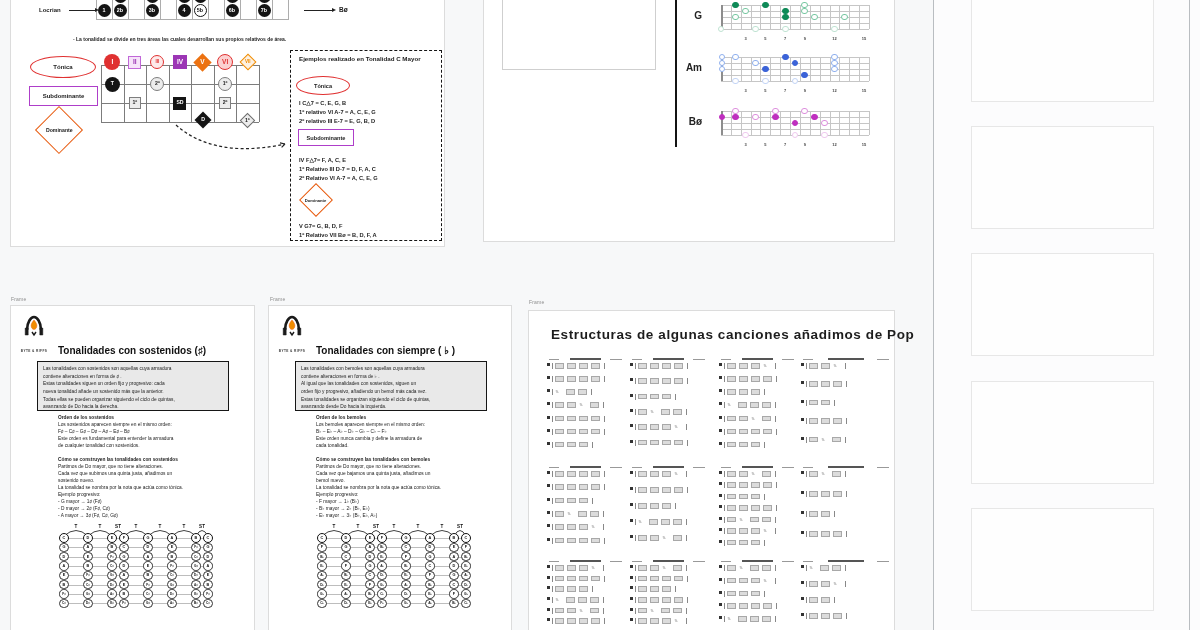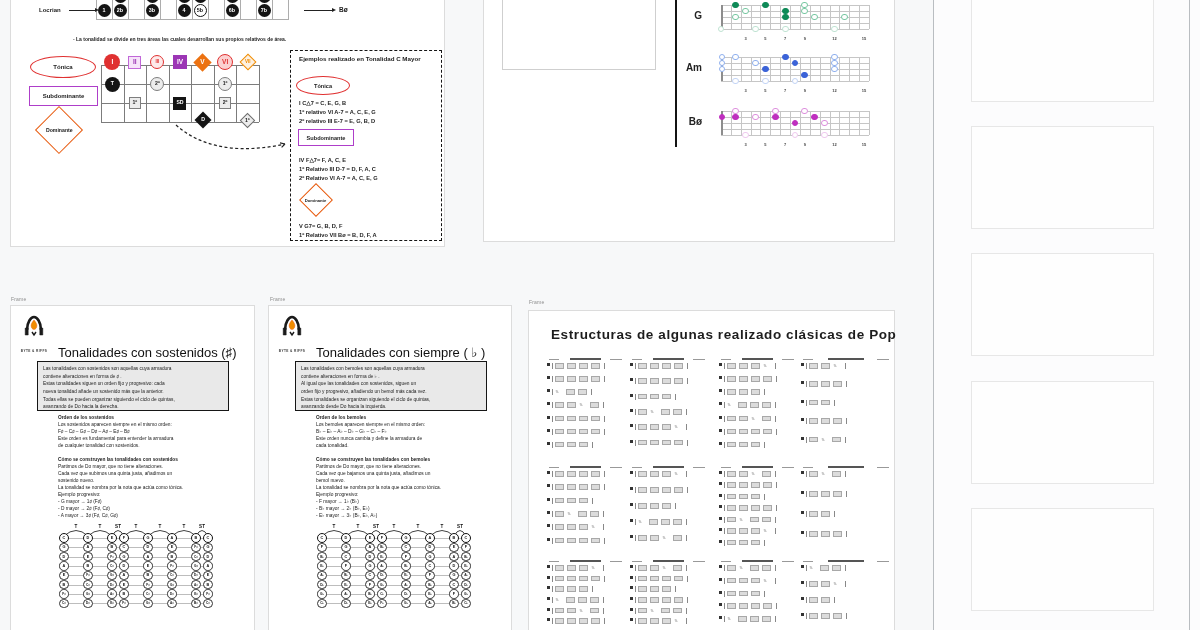--- a/index.html
+++ b/index.html
@@ -42,21 +42,21 @@
   .mat-circ{position:absolute;background:#fff;border-radius:50%;box-sizing:border-box;
             display:flex;align-items:center;justify-content:center;color:#111}
   .fb-line{position:absolute;background:#c6c6c6}
   .fretnum{position:absolute;font-size:4px;font-weight:bold;color:#444;transform:translateX(-50%)}
   .chord-label{position:absolute;font-size:10px;font-weight:bold;color:#222;text-align:right;width:30px}
   .card{position:absolute;background:#fefefe;border:1px solid #e7e7e7;box-sizing:border-box}
   .popbox{position:absolute;background:#dcdcdc;border:.5px solid #a8a8a8;box-sizing:border-box}
   .popbar{position:absolute;background:#8a8a8a}
   .poppct{position:absolute;font-size:4px;color:#777}
   .brand{position:absolute;font-size:3.2px;font-weight:bold;letter-spacing:.4px;color:#3d3d3d}
-  .title-sm{position:absolute;font-size:13px;font-weight:normal;color:#111}
+  .title-sm{position:absolute;font-size:10px;font-weight:bold;color:#111}
 </style>
 </head>
 <body>
 
 <div class="frame noTop" id="frameA" style="left:10px;top:0;width:435px;height:247px;">
     <div class="vline" style="left: 85px; top: 0px; width: 1px; height: 18.5px; background: rgb(173, 173, 173);"></div>
     <div class="vline" style="left: 101px; top: 0px; width: 1px; height: 18.5px; background: rgb(173, 173, 173);"></div>
     <div class="vline" style="left: 117px; top: 0px; width: 1px; height: 18.5px; background: rgb(173, 173, 173);"></div>
     <div class="vline" style="left: 133px; top: 0px; width: 1px; height: 18.5px; background: rgb(173, 173, 173);"></div>
     <div class="vline" style="left: 149px; top: 0px; width: 1px; height: 18.5px; background: rgb(173, 173, 173);"></div>
@@ -538,21 +538,21 @@
     <div class="mat-circ" style="left: 96.3px; top: 292.75px; width: 9.4px; height: 9.4px; border: 0.8px solid rgb(51, 51, 51); font-size: 3.1px; font-weight: 600;">E♭</div>
     <div class="mat-circ" style="left: 108.3px; top: 292.75px; width: 9.4px; height: 9.4px; border: 0.8px solid rgb(51, 51, 51); font-size: 3.1px; font-weight: 600;">F♭</div>
     <div class="mat-circ" style="left: 132.3px; top: 292.75px; width: 9.4px; height: 9.4px; border: 0.8px solid rgb(51, 51, 51); font-size: 3.1px; font-weight: 600;">G♭</div>
     <div class="mat-circ" style="left: 156.3px; top: 292.75px; width: 9.4px; height: 9.4px; border: 0.8px solid rgb(51, 51, 51); font-size: 3.1px; font-weight: 600;">A♭</div>
     <div class="mat-circ" style="left: 180.3px; top: 292.75px; width: 9.4px; height: 9.4px; border: 0.8px solid rgb(51, 51, 51); font-size: 3.1px; font-weight: 600;">B♭</div>
     <div class="mat-circ" style="left: 192.3px; top: 292.75px; width: 9.4px; height: 9.4px; border: 0.8px solid rgb(51, 51, 51); font-size: 3.1px; font-weight: 600;">C♭</div>
   </div>
 
 <div class="frame-label" style="left:529px;top:299px;">Frame</div>
 <div class="frame noBottom" id="frameE" style="left:528px;top:310px;width:367px;height:320px;">
-    <div class="txt" style="left: 22px; top: 16px; font-size: 13.5px; font-weight: bold; letter-spacing: 0.6px; color: rgb(29, 29, 29);">Estructuras de algunas realizado clásicas de Pop</div>
+    <div class="txt" style="left: 22px; top: 16px; font-size: 13.5px; font-weight: bold; letter-spacing: 0.6px; color: rgb(29, 29, 29);">Estructuras de algunas canciones añadimos de Pop</div>
     <div class="abs" style="left: 18px; top: 46px; width: 77px; height: 100px; overflow: hidden;">
       <div class="popbar" style="left: 23.1px; top: 1px; width: 30.8px; height: 1.6px; background: rgb(85, 85, 85);"></div>
       <div class="popbar" style="left: 2px; top: 2px; width: 10px; height: 1px; background: rgb(153, 153, 153);"></div>
       <div class="popbar" style="left: 63px; top: 2px; width: 12px; height: 1px; background: rgb(153, 153, 153);"></div>
       <div class="popbar" style="left: 0px; top: 6px; width: 2.6px; height: 3px; background: rgb(51, 51, 51);"></div>
       <div class="popbar" style="left: 5px; top: 6px; width: 0.8px; height: 6px; background: rgb(136, 136, 136);"></div>
       <div class="popbox" style="left: 8px; top: 6px; width: 9px; height: 5.6px;"></div>
       <div class="popbox" style="left: 20px; top: 6px; width: 9px; height: 5.6px;"></div>
       <div class="popbox" style="left: 32px; top: 6px; width: 9px; height: 5.6px;"></div>
       <div class="popbox" style="left: 44px; top: 6px; width: 9px; height: 5.6px;"></div>

